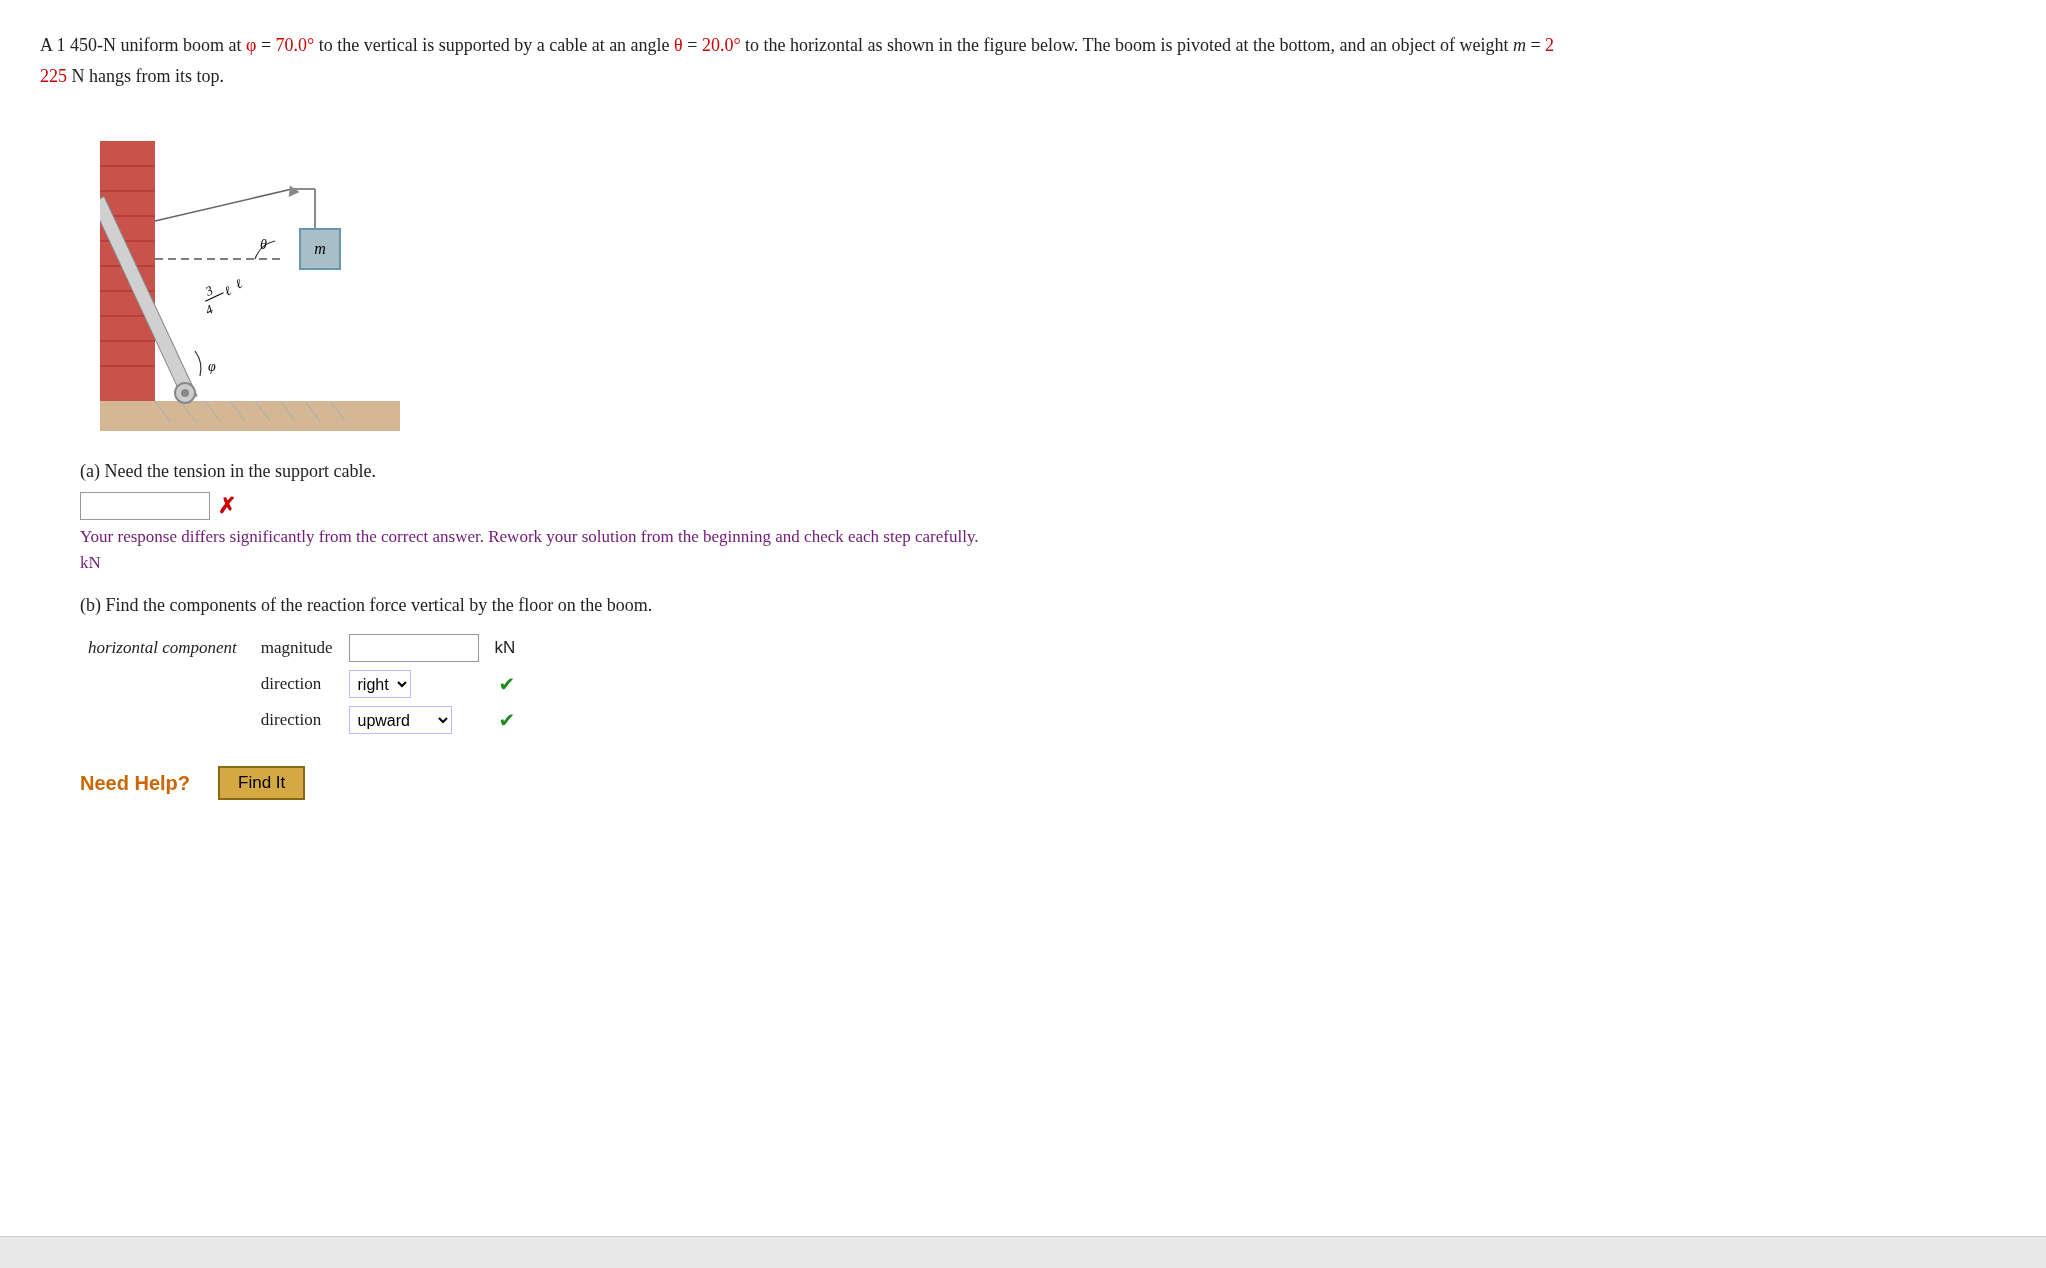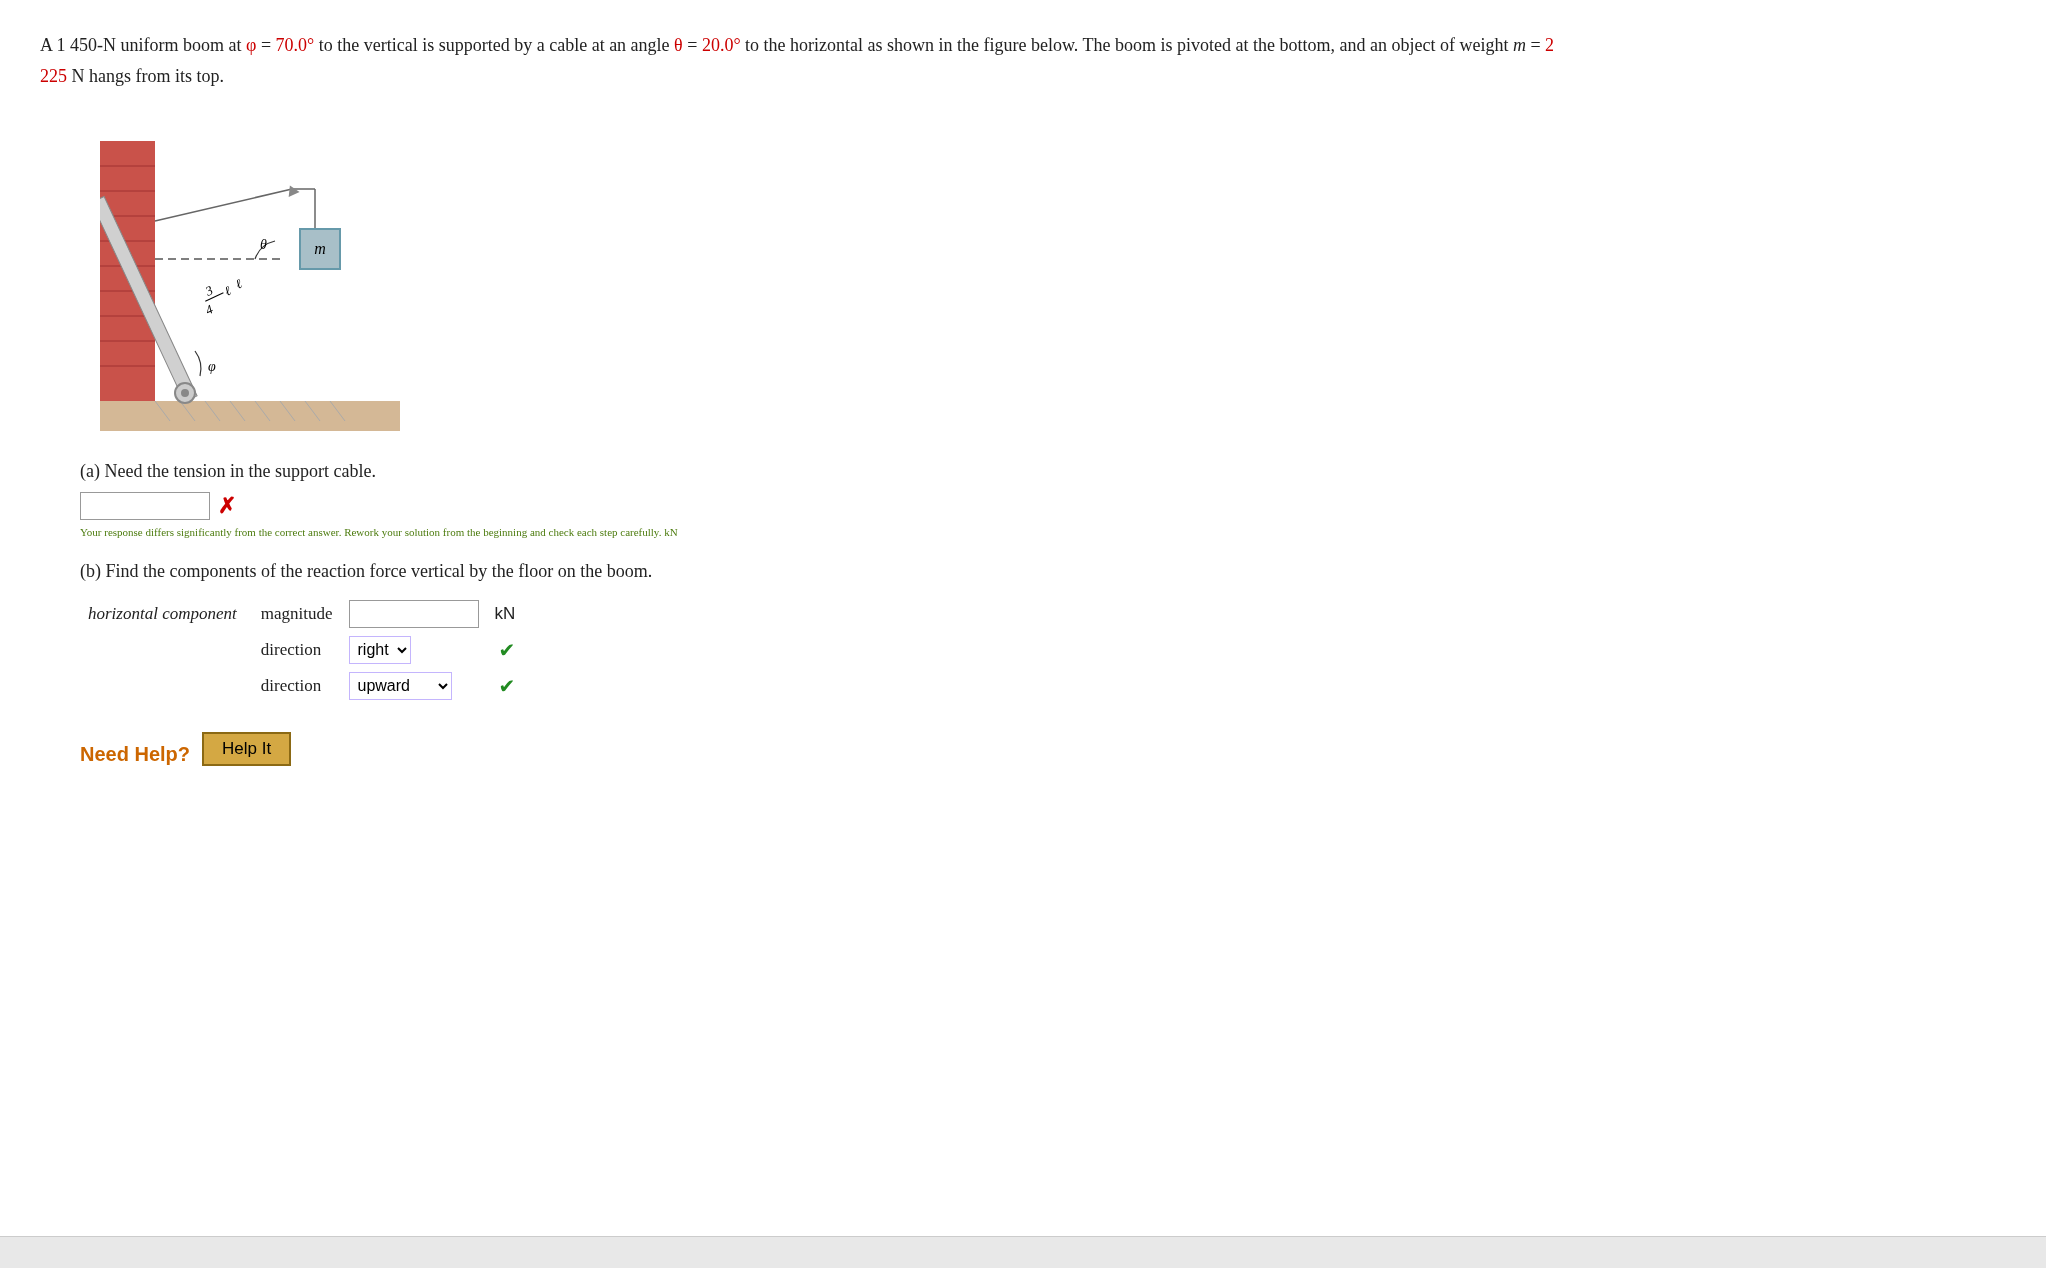--- a/index.html
+++ b/index.html
@@ -39,22 +39,22 @@
       border: 1px solid #999;
       font-size: 16px;
       padding: 2px 4px;
     }
     .error-x {
       color: #cc0000;
       font-size: 22px;
       font-weight: bold;
     }
     .error-msg {
-      color: #4d7c0f;
-      font-size: 11px;
+      color: #701a75;
+      font-size: 17px;
       margin: 4px 0 4px 40px;
       line-height: 1.5;
       max-width: 900px;
     }
     .unit-label {
       font-size: 17px;
       font-family: Arial, sans-serif;
     }
     .component-table {
       margin: 14px 0 14px 40px;
@@ -81,22 +81,22 @@
       border: 1px solid #c4b5fd;
       background: #fff;
     }
     .check-green {
       color: #228B22;
       font-size: 20px;
       margin-left: 4px;
     }
     .need-help-row {
       display: flex;
-      align-items: flex-end;
-      gap: 12px;
+      align-items: center;
+      gap: 28px;
       margin: 28px 0 20px 40px;
     }
     .need-help-label {
       color: #cc6600;
       font-size: 20px;
       font-weight: bold;
       font-family: Arial, sans-serif;
     }
     .read-it-btn {
       background: #d4a843;
@@ -229,16 +229,16 @@
     </td>
     <td class="col-field">
       <span class="check-green">✔</span>
     </td>
   </tr>
 </tbody>
   </table>
 
 <div class="need-help-row">
   <span class="need-help-label">Need Help?</span>
-  <button class="read-it-btn">Help It</button>
+  <button class="read-it-btn">Find It</button>
 </div>
 
 <div class="bottom-bar"></div>
 
 </body></html>

